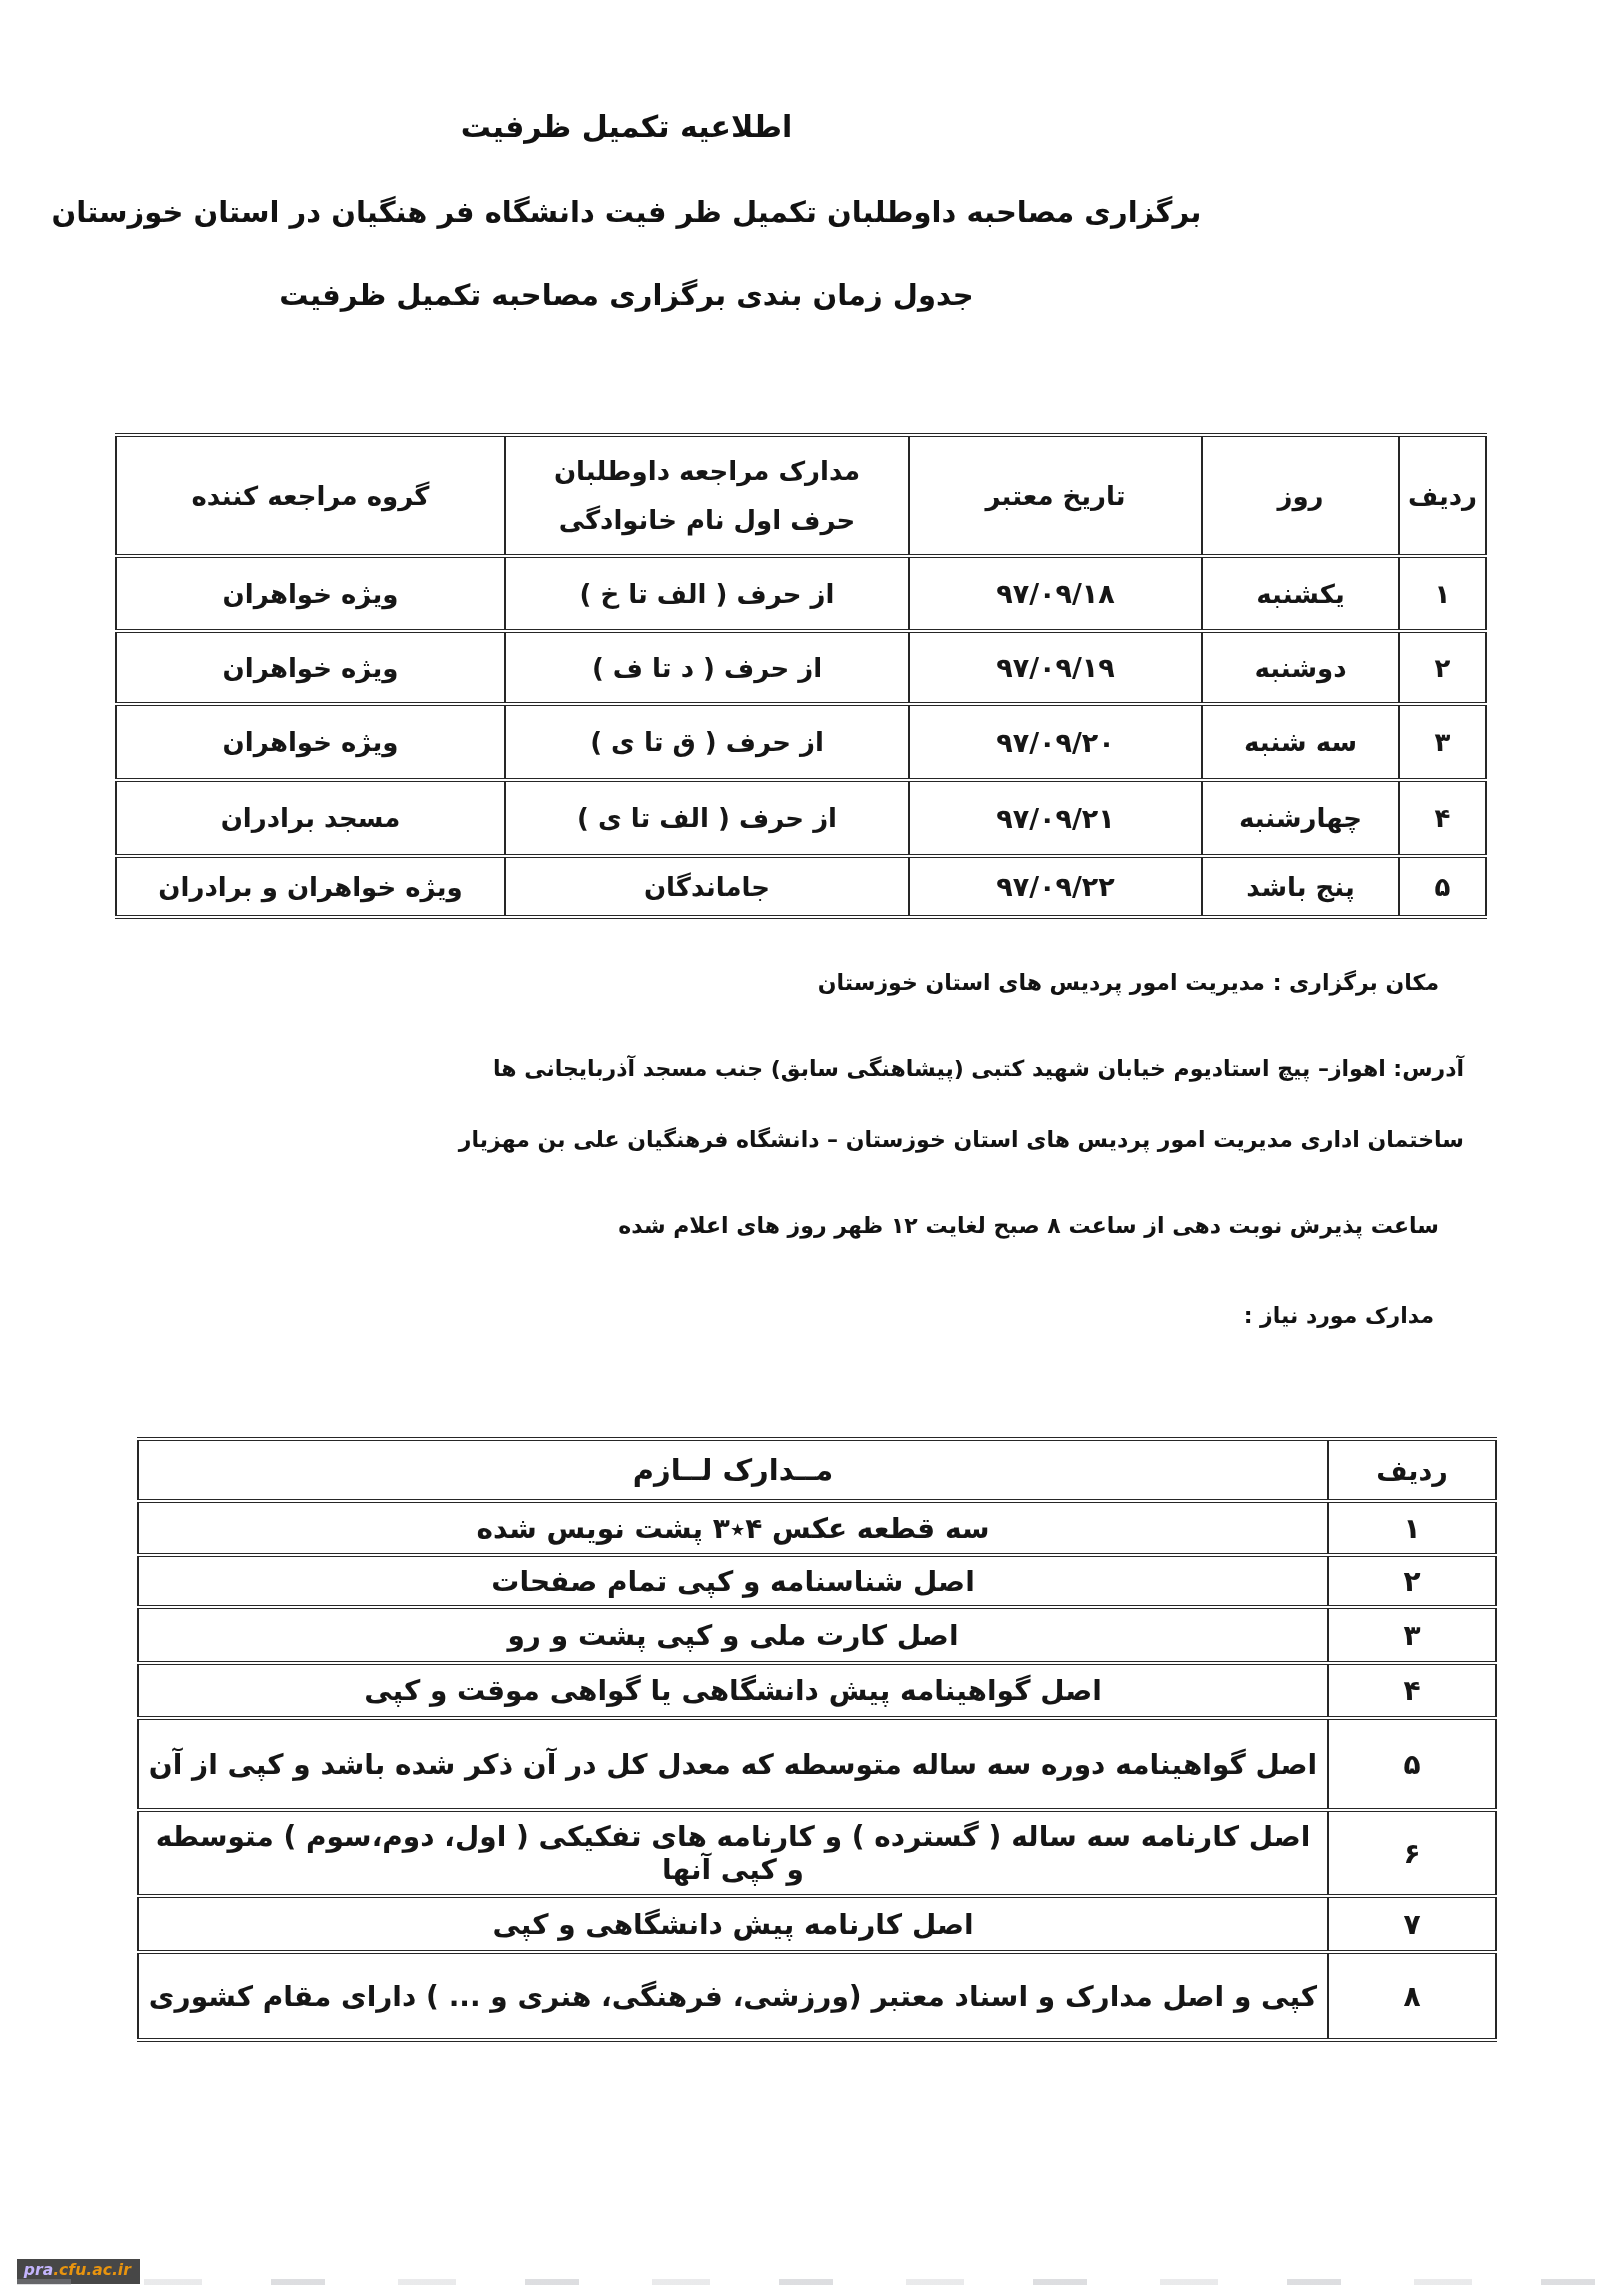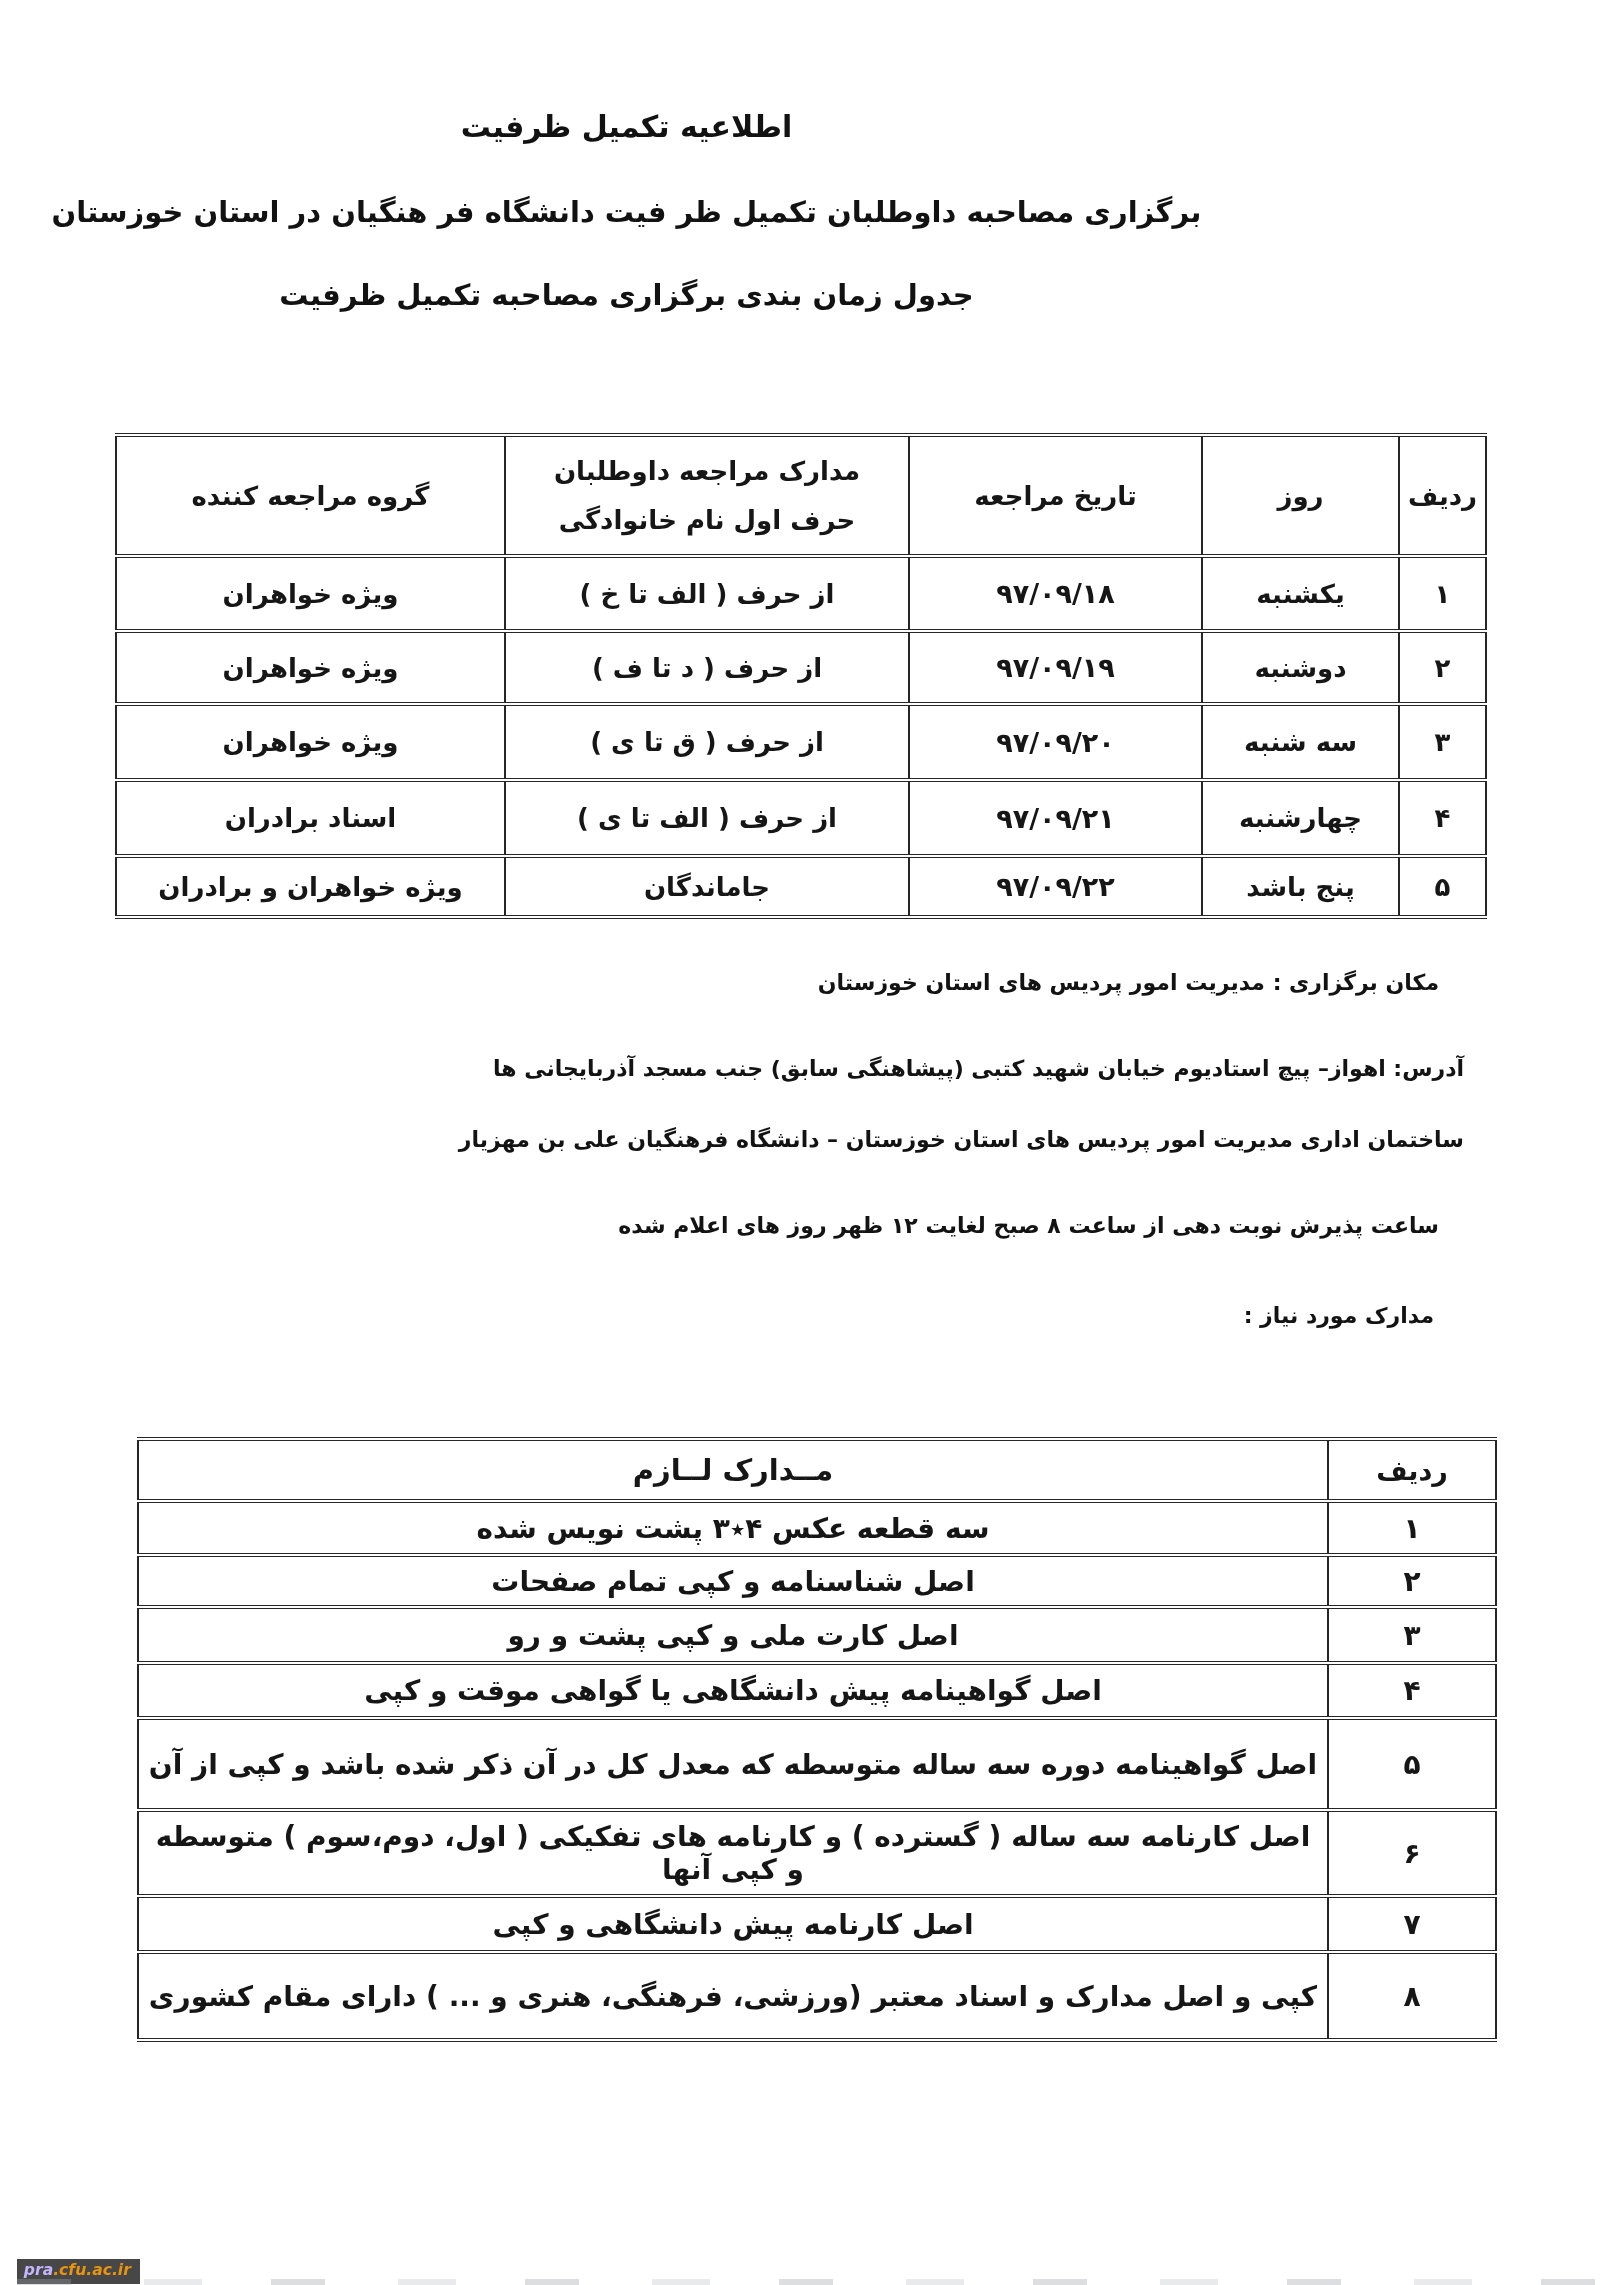--- a/index.html
+++ b/index.html
@@ -93,21 +93,21 @@
         <col style="width:87px">
           <col style="width:197px">
           <col style="width:293px">
           <col style="width:404px">
           <col style="width:389px">
       </colgroup>
       <tbody>
           <tr style="height:121px">
         <th>ردیف</th>
         <th>روز</th>
-        <th>تاریخ مراجعه</th>
+        <th>تاریخ معتبر</th>
         <th class="docs-head">مدارک مراجعه داوطلبان
 حرف اول نام خانوادگی</th>
         <th>گروه مراجعه کننده</th>
       </tr>
       <tr style="height:75px">
         <td>۱</td>
         <td>یکشنبه</td>
         <td class="date-cell">۹۷/۰۹/۱۸</td>
         <td>از حرف ( الف تا خ )</td>
         <td>ویژه خواهران</td>
@@ -124,21 +124,21 @@
         <td>سه شنبه</td>
         <td class="date-cell">۹۷/۰۹/۲۰</td>
         <td>از حرف ( ق تا ی )</td>
         <td>ویژه خواهران</td>
       </tr>
       <tr style="height:76px">
         <td>۴</td>
         <td>چهارشنبه</td>
         <td class="date-cell">۹۷/۰۹/۲۱</td>
         <td>از حرف ( الف تا ی )</td>
-        <td>اسناد برادران</td>
+        <td>مسجد برادران</td>
       </tr>
       <tr style="height:61px">
         <td>۵</td>
         <td>پنج باشد</td>
         <td class="date-cell">۹۷/۰۹/۲۲</td>
         <td>جاماندگان</td>
         <td>ویژه خواهران و برادران</td>
       </tr>
     </tbody>
       </table>

